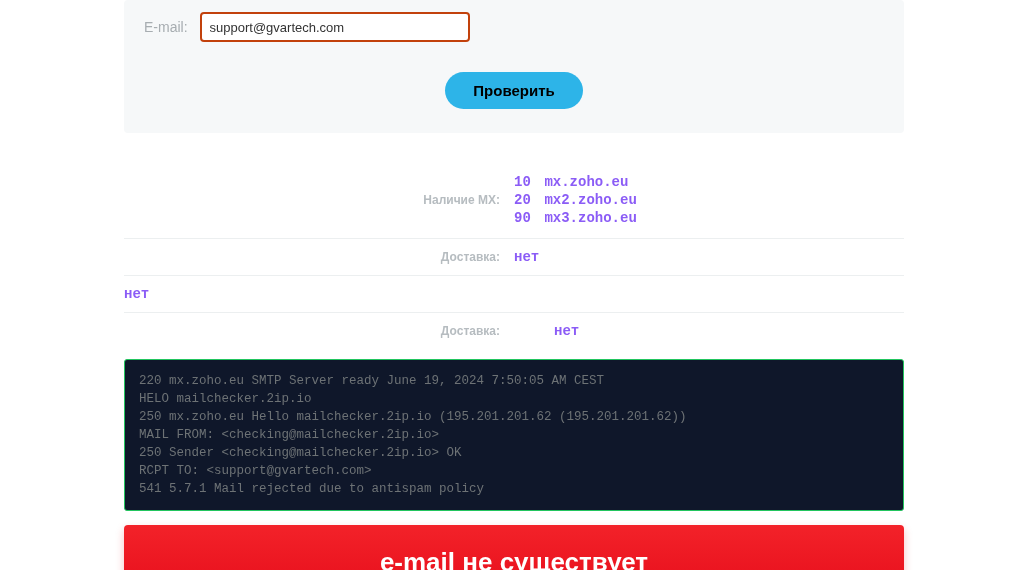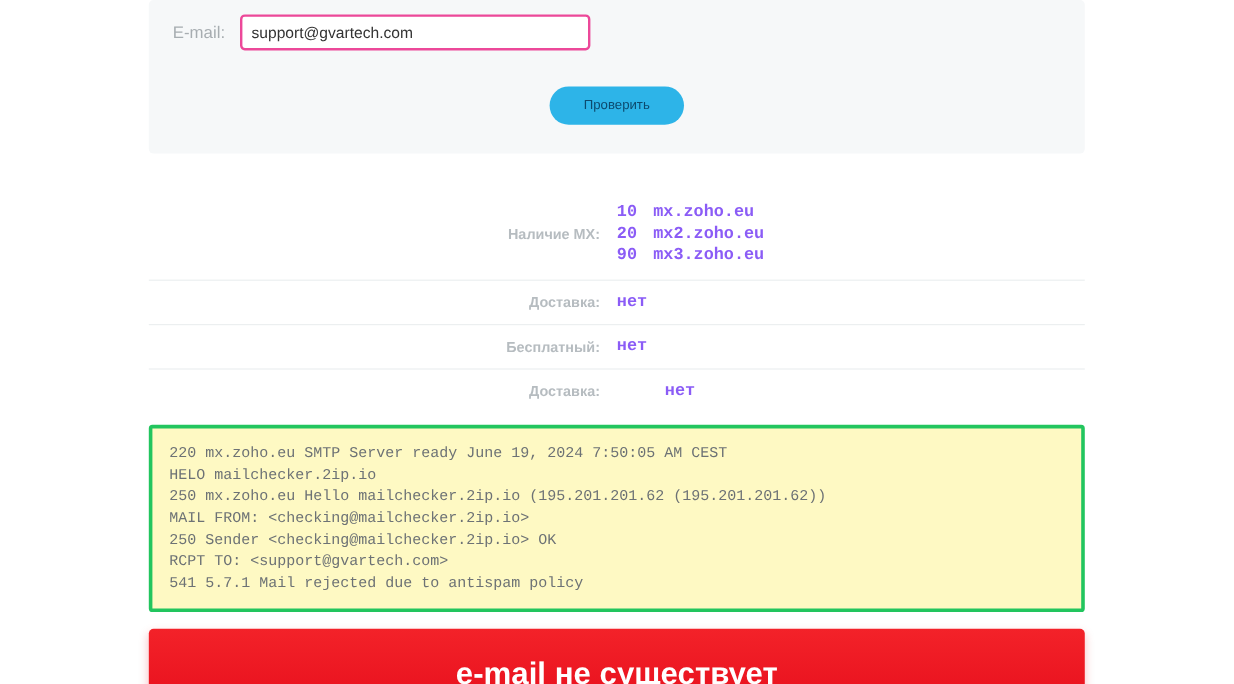--- a/index.html
+++ b/index.html
@@ -26,40 +26,40 @@
     justify-content: flex-start;
     gap: 12px;
     margin-bottom: 30px;
   }
   .form-label {
     color: #a7adb1;
     font-size: 14px;
     font-weight: 500;
   }
   .email-input {
-    width: 292px;
+    width: 270px;
     height: 30px;
-    border: 2px solid #ec4899;
+    border: 2px solid #c2410c;
     border-radius: 4px;
     padding: 0 8px;
     font-size: 13px;
     color: #333;
     outline: none;
     background: #fff;
   }
   .check-btn {
     display: block;
     margin: 0 auto;
     background: #2db4e8;
-    color: #0c4a6e;
+    color: #000000;
     border: none;
     border-radius: 20px;
     padding: 10px 28px;
-    font-size: 11px;
-    font-weight: 400;
+    font-size: 15px;
+    font-weight: 700;
     cursor: pointer;
   }
   .info-table {
     width: 100%;
   }
   .info-row {
     display: flex;
     align-items: center;
     border-bottom: 1px solid #eceff0;
     padding: 10px 0;
@@ -80,30 +80,30 @@
     font-size: 14px;
     font-weight: 700;
     font-family: Liberation Mono, monospace;
   }
   .mx-list .mx-entry {
     line-height: 1.3;
   }
   .mx-prio { font-weight: 800; display: inline-block; min-width: 22px; }
   .mx-host { font-weight: 700; }
   .smtp-log {
-    border: 3px solid #22c55e;
+    border: 1px solid #22c55e;
     border-radius: 3px;
     padding: 12px 14px;
     font-family: "Courier New", Courier, monospace;
     font-size: 12.5px;
     color: #6d7275;
     line-height: 1.45;
     white-space: pre-wrap;
     margin: 10px 0 14px 0;
-    background: #fef9c3;
+    background: #0f172a;
   }
   .result-banner {
     background: linear-gradient(180deg, #f32229 0%, #e60d1b 100%);
     color: #fff;
     text-align: center;
     font-size: 26px;
     font-weight: 600;
     padding: 22px 10px;
     border-radius: 4px;
     box-shadow: 0 4px 8px rgba(230,13,27,0.25);
@@ -141,21 +141,20 @@
         </div>
       </div>
     </div>
 
     <div class="info-row">
       <div class="info-label">Доставка:</div>
       <div class="info-value">нет</div>
     </div>
 
     <div class="info-row">
-      <div class="info-label">Бесплатный:</div>
       <div class="info-value">нет</div>
     </div>
 
     <div class="info-row">
       <div class="info-label">Доставка:</div>
       <div class="info-value">нет</div>
     </div>
 
   </div>
 

